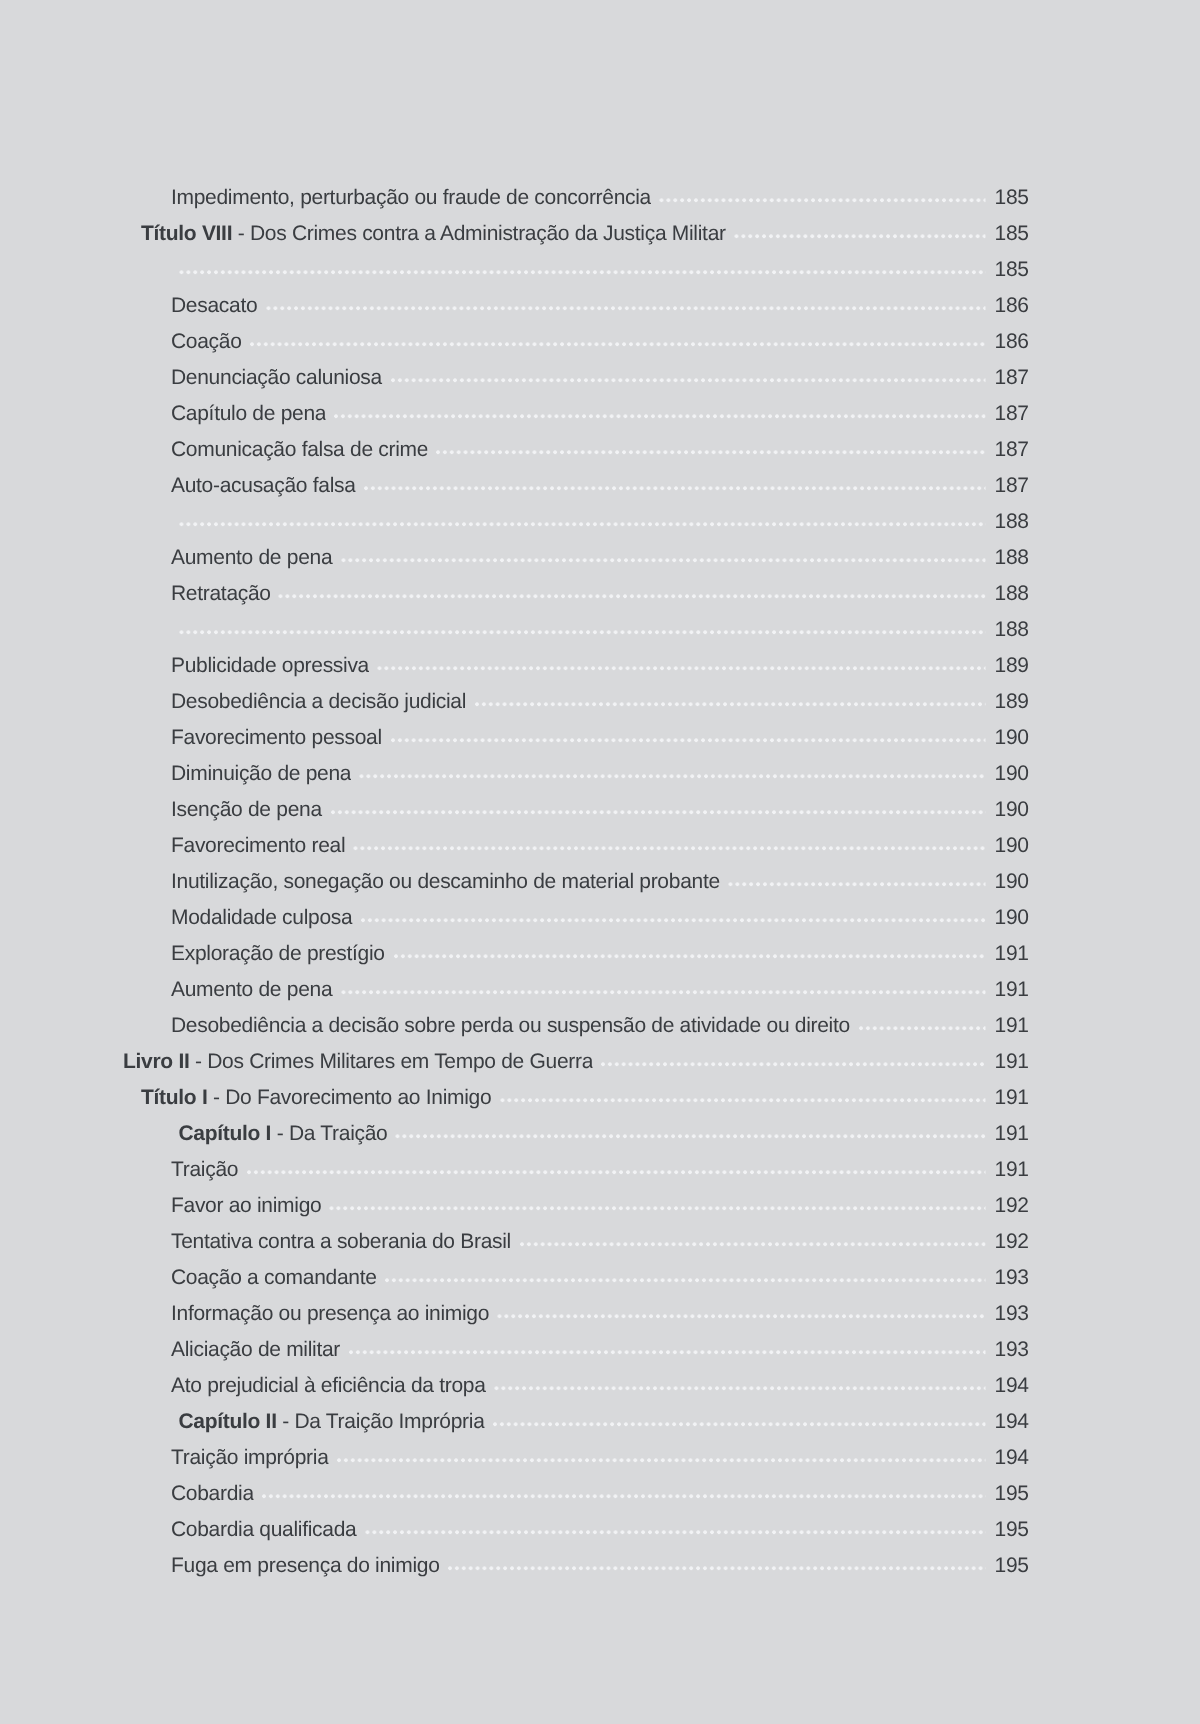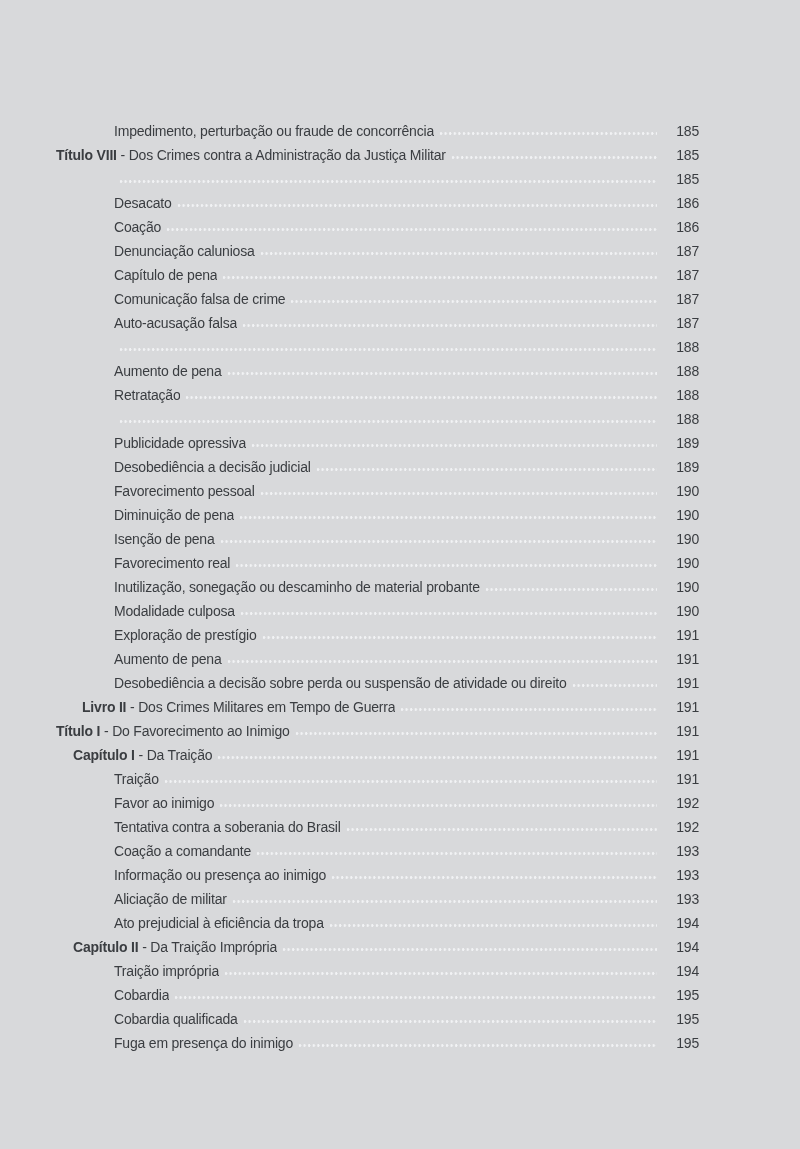--- a/index.html
+++ b/index.html
@@ -49,26 +49,25 @@
     margin:0 6px 0 5px;
     align-self:baseline;
     background-image:radial-gradient(circle at 2px 2.5px, var(--dot) 1.1px, rgba(0,0,0,0) 1.4px);
     background-size:4.6px 5px;
     background-repeat:repeat-x;
     background-position:left bottom;
   }
   .row .pg{
     flex:0 0 auto;
     width:36px;
-    text-align:right;
   }
   
   .level-livro   {padding-left:82px;}
-  .level-titulo  {padding-left:56px;}
-  .level-capitulo{padding-left:73px;}
+  .level-titulo  {padding-left:94px;}
+  .level-capitulo{padding-left:119px;}
   .level-entry   {padding-left:114px;}
 </style>
 </head>
 <body>
 
 <div class="page">
   <div class="toc" id="toc">
       <div class="row level-entry">
 
     <span class="ttl">Impedimento, perturbação ou fraude de concorrência</span>

